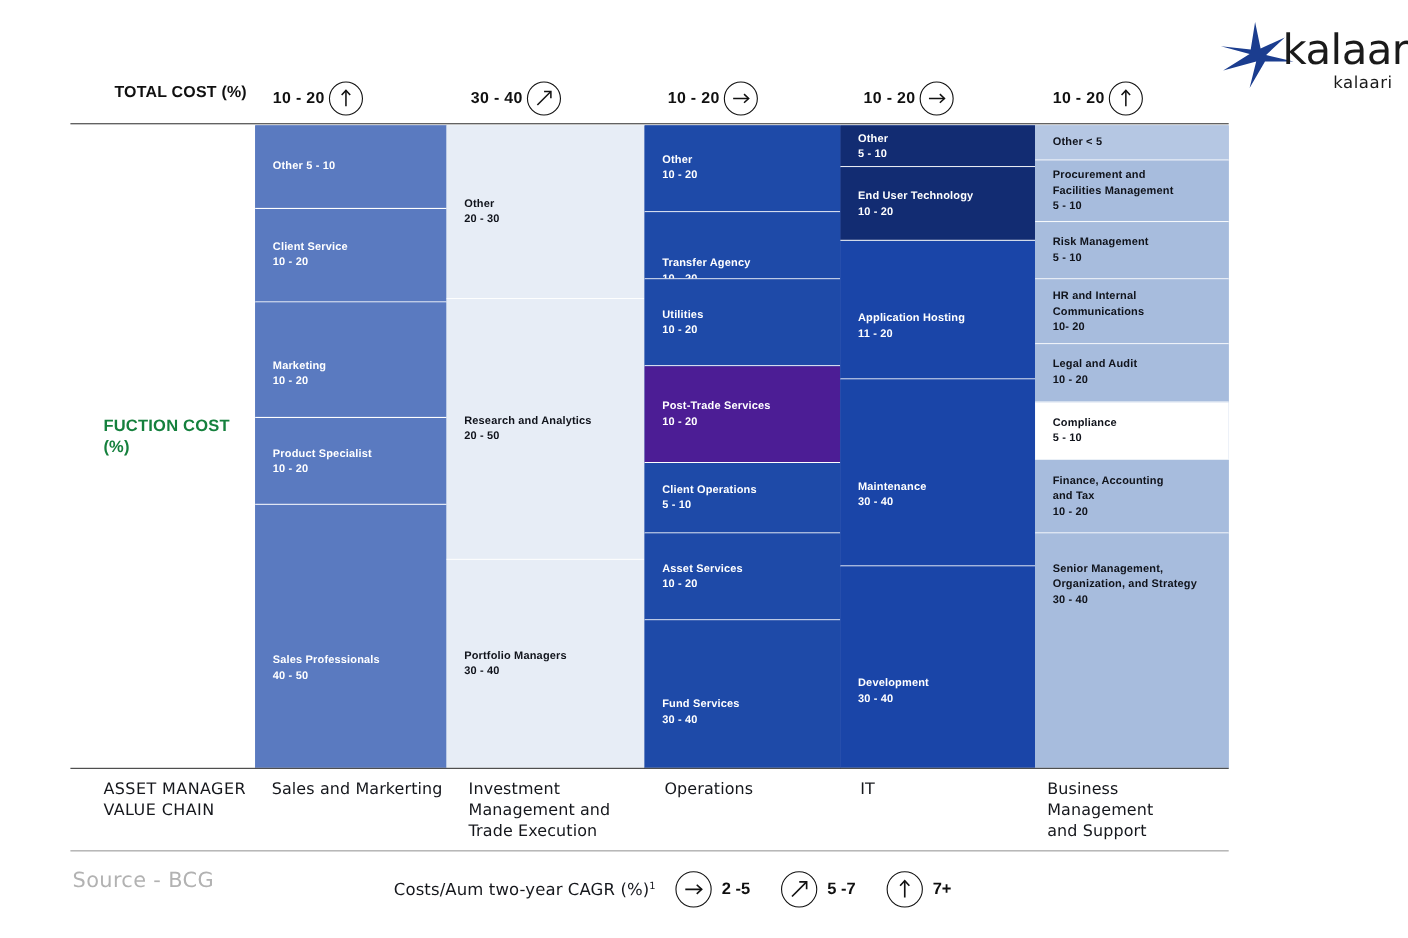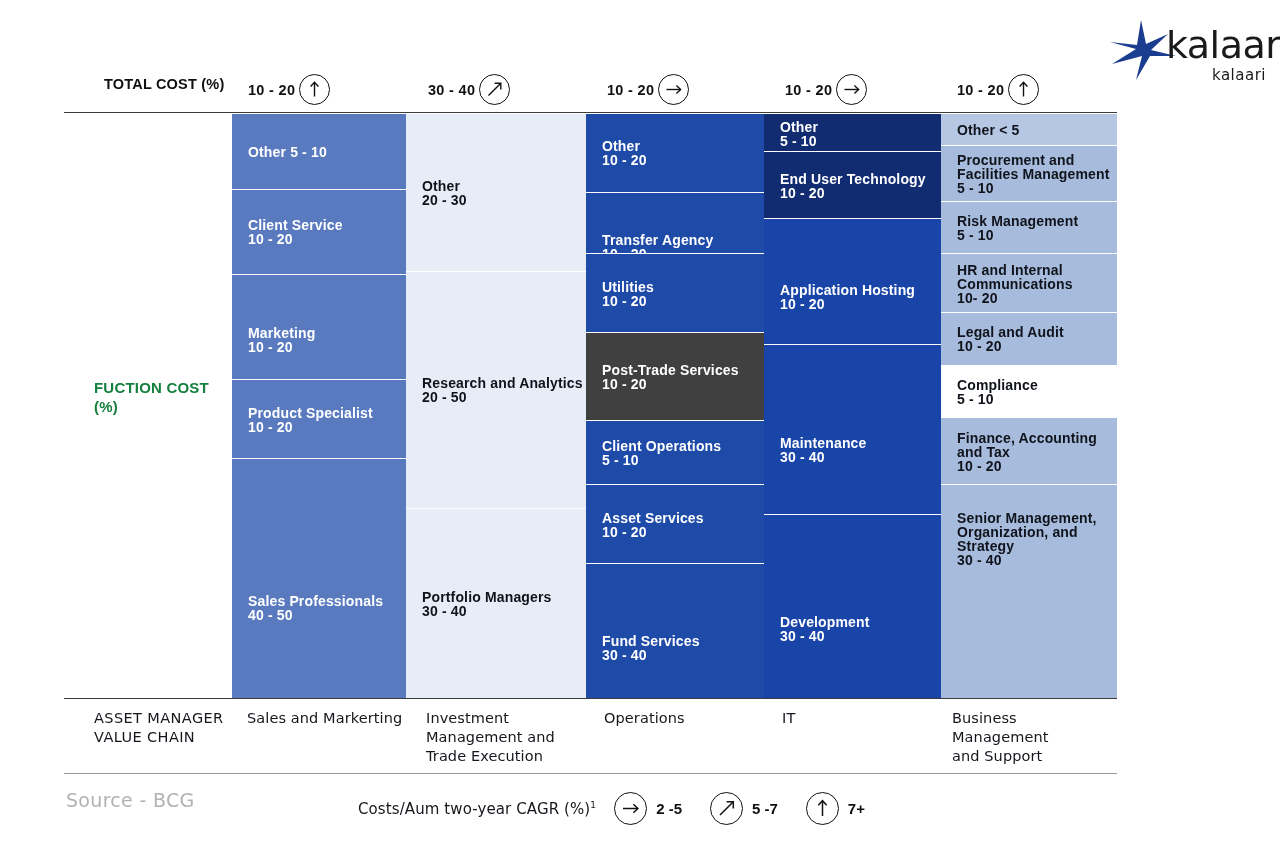--- a/index.html
+++ b/index.html
@@ -30,21 +30,21 @@
   .arrowcirc{width:29px;height:29px;border-radius:50%;border:1.4px solid #111;
     display:inline-block;position:relative;flex:0 0 auto;}
   .arrowcirc svg{position:absolute;left:0;top:0;}
 
   
   #plot{position:absolute;left:64px;top:112px;width:1053px;height:586px;
         border-top:1.3px solid #3c3c3c;}
   .col{position:absolute;top:1px;bottom:0;}
   .seg{position:absolute;left:0;right:0;box-sizing:border-box;
        border-bottom:1.6px solid #ffffff;overflow:hidden;}
-  .seg .lbl{position:absolute;left:16px;font-size:14px;font-weight:bold;
+  .seg .lbl{position:absolute;left:16px;font-size:10px;font-weight:bold;
        line-height:14px;letter-spacing:0.15px;white-space:pre-line;}
   .seg.light .lbl{color:#10131b;}
   .seg.dark  .lbl{color:#ffffff;}
 
   
   #funclabel{position:absolute;left:94px;top:378px;width:130px;
      font-size:15px;font-weight:bold;line-height:19px;letter-spacing:0.2px;color:#15803d;}
 
   
   #axis{position:absolute;left:64px;top:698px;width:1053px;height:74px;
@@ -184,21 +184,21 @@
 10 - 20</div>
       </div>
       <div class="seg dark" style="top: 78.975px; height: 61.425px; background: rgb(30, 74, 168);">
         <div class="lbl" style="top: 16.7125px; margin-top: 23px;">Transfer Agency
 10 - 20</div>
       </div>
       <div class="seg dark" style="top: 140.4px; height: 78.975px; background: rgb(30, 74, 168);">
         <div class="lbl" style="top: 25.4875px;">Utilities
 10 - 20</div>
       </div>
-      <div class="seg dark" style="top: 219.375px; height: 87.75px; background: #404040;">
+      <div class="seg dark" style="top: 219.375px; height: 87.75px; background: #4c1d95;">
         <div class="lbl" style="top: 29.875px;">Post-Trade Services
 10 - 20</div>
       </div>
       <div class="seg dark" style="top: 307.125px; height: 64.35px; background: rgb(30, 74, 168);">
         <div class="lbl" style="top: 18.175px;">Client Operations
 5 - 10</div>
       </div>
       <div class="seg dark" style="top: 371.475px; height: 78.975px; background: rgb(30, 74, 168);">
         <div class="lbl" style="top: 25.4875px;">Asset Services
 10 - 20</div>
@@ -212,21 +212,21 @@
       <div class="seg dark" style="top: 0px; height: 38.025px; background: rgb(18, 44, 114);">
         <div class="lbl" style="top: 6px;">Other
 5 - 10</div>
       </div>
       <div class="seg dark" style="top: 38.025px; height: 67.275px; background: rgb(18, 44, 114);">
         <div class="lbl" style="top: 19.6375px;">End User Technology
 10 - 20</div>
       </div>
       <div class="seg dark" style="top: 105.3px; height: 125.775px; background: rgb(26, 69, 168);">
         <div class="lbl" style="top: 63.9805px;">Application Hosting
-10 - 20</div>
+11 - 20</div>
       </div>
       <div class="seg dark" style="top: 231.075px; height: 169.65px; background: rgb(26, 69, 168);">
         <div class="lbl" style="top: 91.183px;">Maintenance
 30 - 40</div>
       </div>
       <div class="seg dark" style="top: 400.725px; height: 184.275px; background: rgb(26, 69, 168);">
         <div class="lbl" style="top: 100.251px;">Development
 30 - 40</div>
       </div>
     </div>

